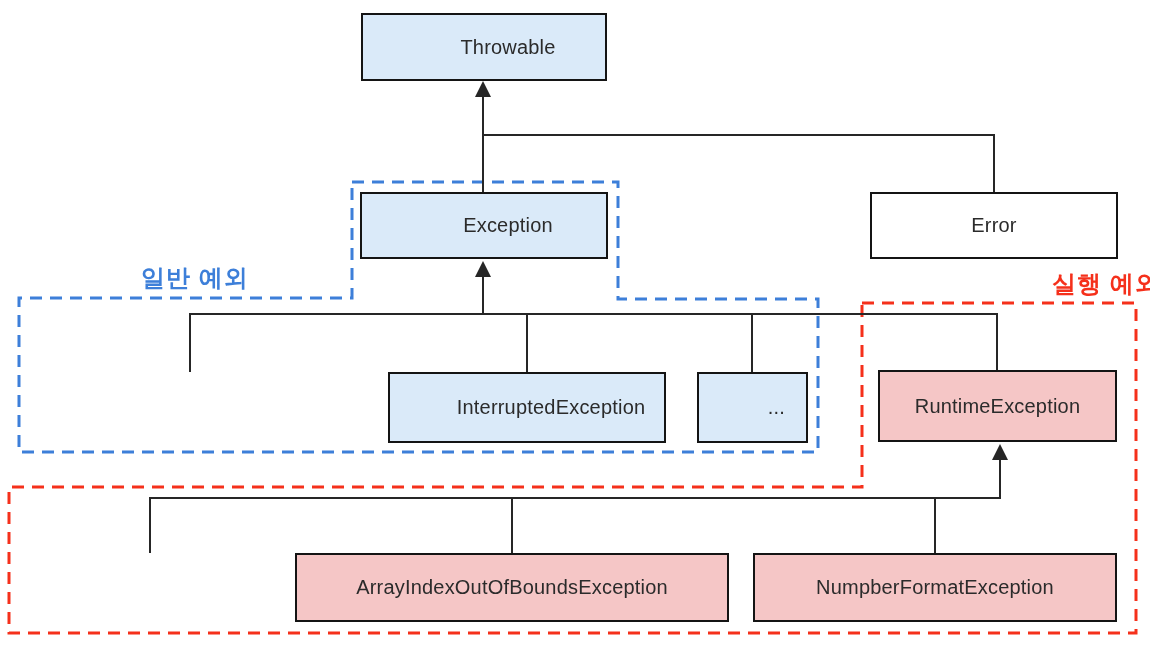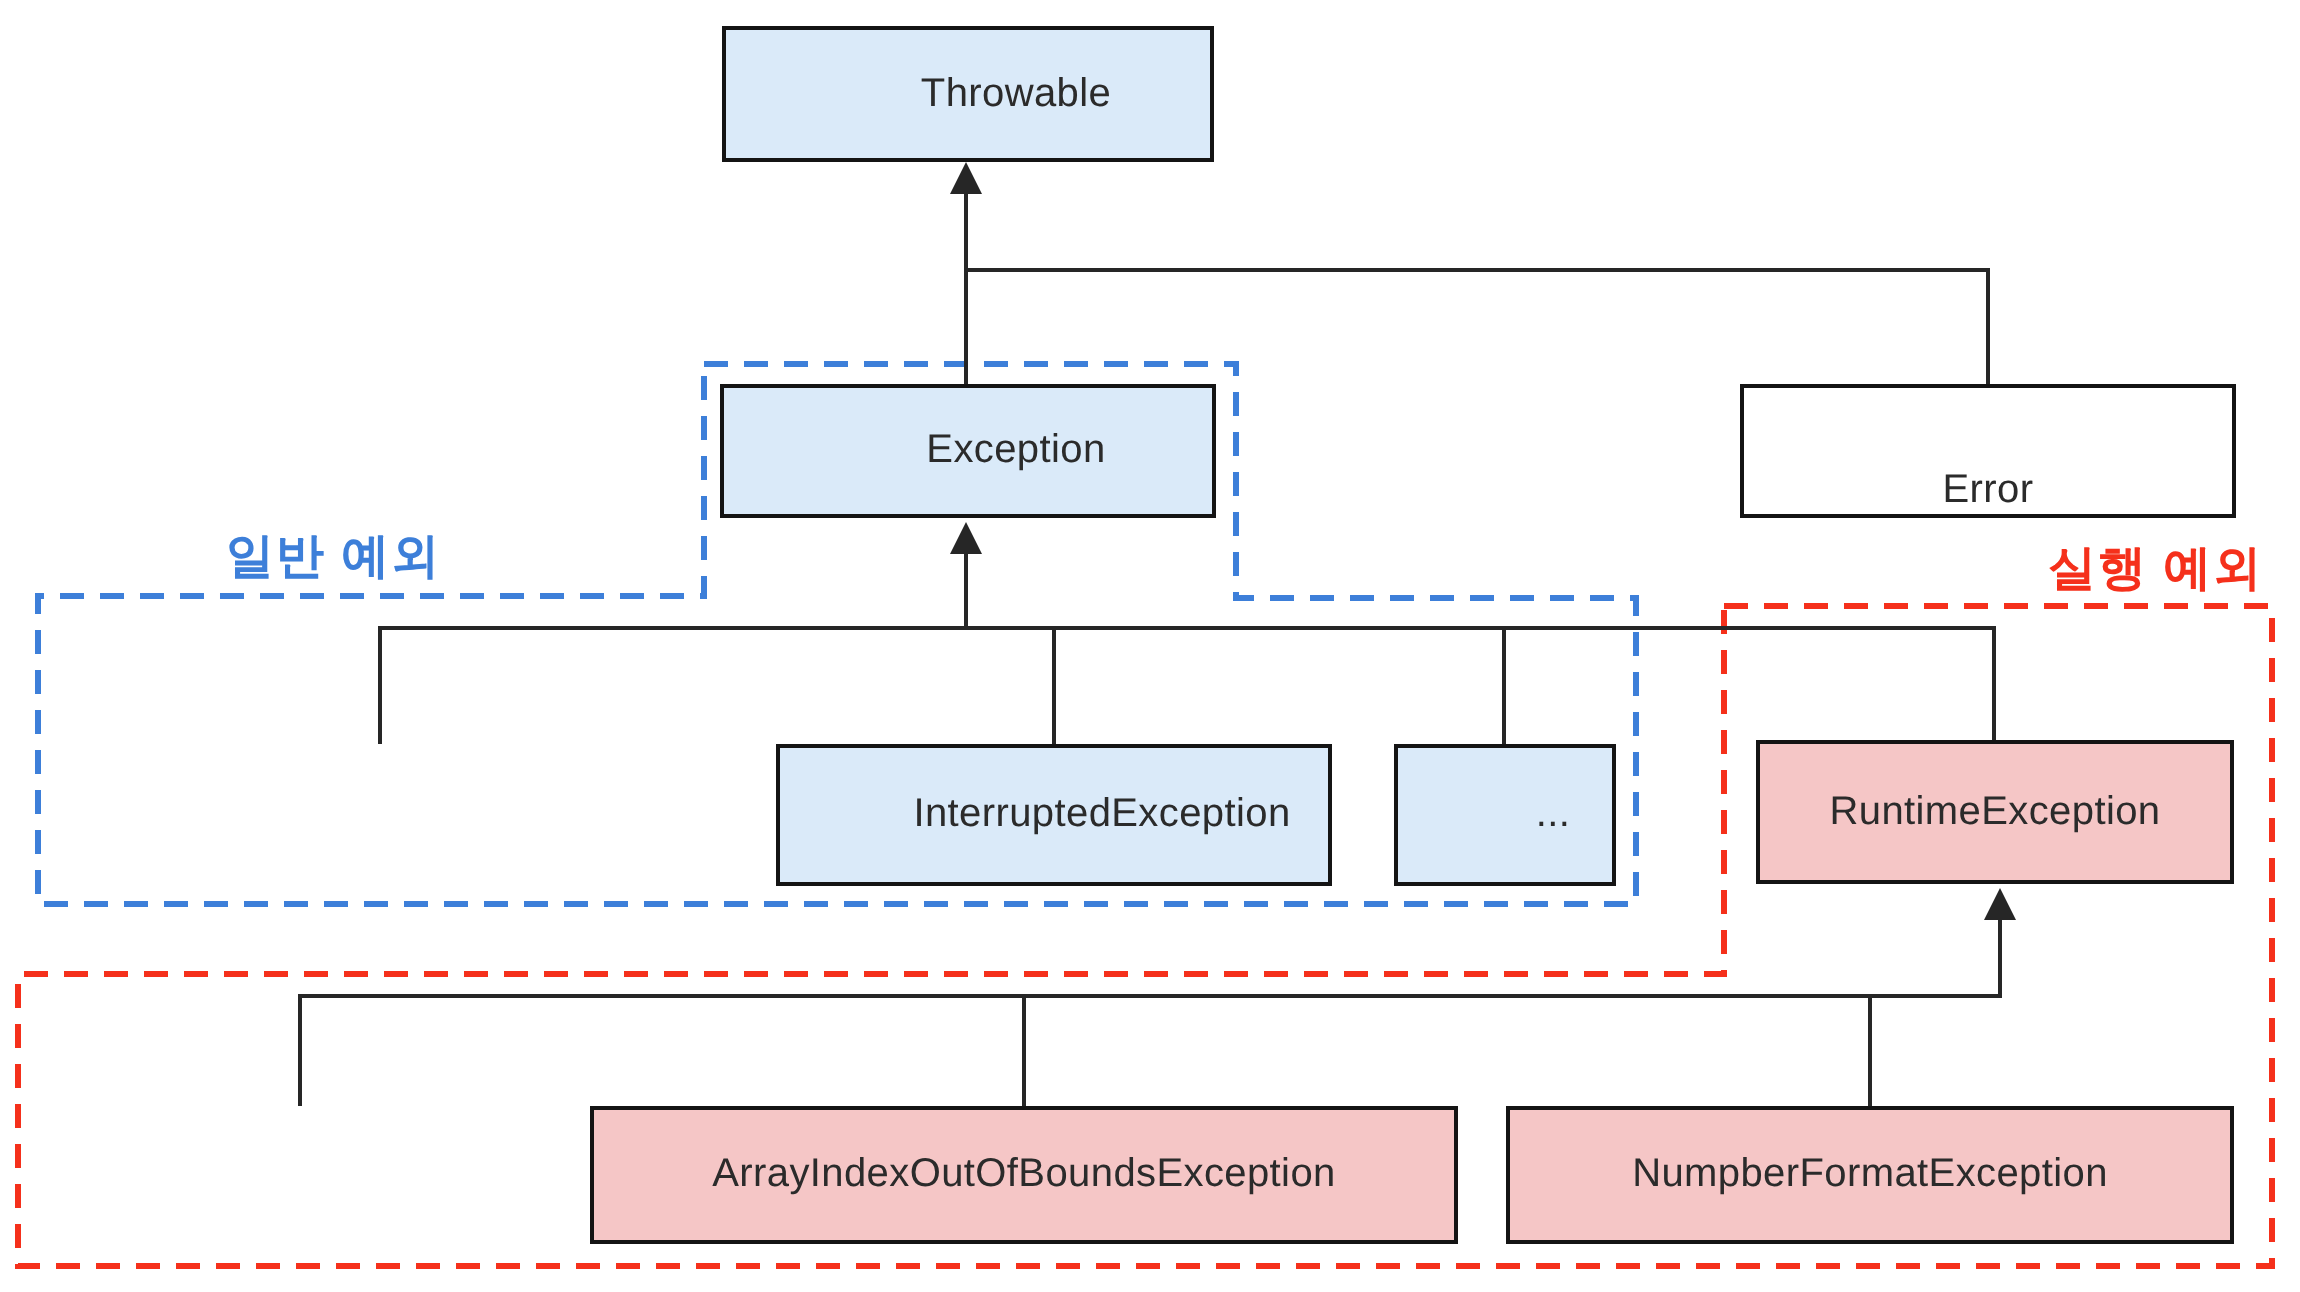--- a/index.html
+++ b/index.html
@@ -23,27 +23,28 @@
     display: flex;
     align-items: center;
     justify-content: center;
     font-size: 20px;
     color: var(--node_text, #2b2b2b);
     letter-spacing: 0.2px;
     white-space: nowrap;
   }
   .node.blue { background: var(--blue_box_fill, #daeaf9); padding-left: 48px; }
   .node.pink { background: var(--pink_box_fill, #f5c6c6); text-align: right; }
-  .node.white { background: #ffffff; align-items: flex-end; }
+  .node.white { background: #ffffff; }
   .region-label {
     position: absolute;
     font-size: 24px;
     font-weight: 600;
     letter-spacing: 1px;
     white-space: nowrap;
+    margin-left: 28px;
   }
   .region-label.general { color: var(--general_region, #3d7fd9); }
   .region-label.runtime { color: var(--runtime_region, #f5301b); }
   .tree {
     fill: none;
     stroke: var(--connector, #262626);
     stroke-width: 2;
   }
   .arrowhead { fill: var(--connector, #262626); stroke: none; }
   .dashed-region { fill: none; stroke-dasharray: 12 8; stroke-width: 3; }

